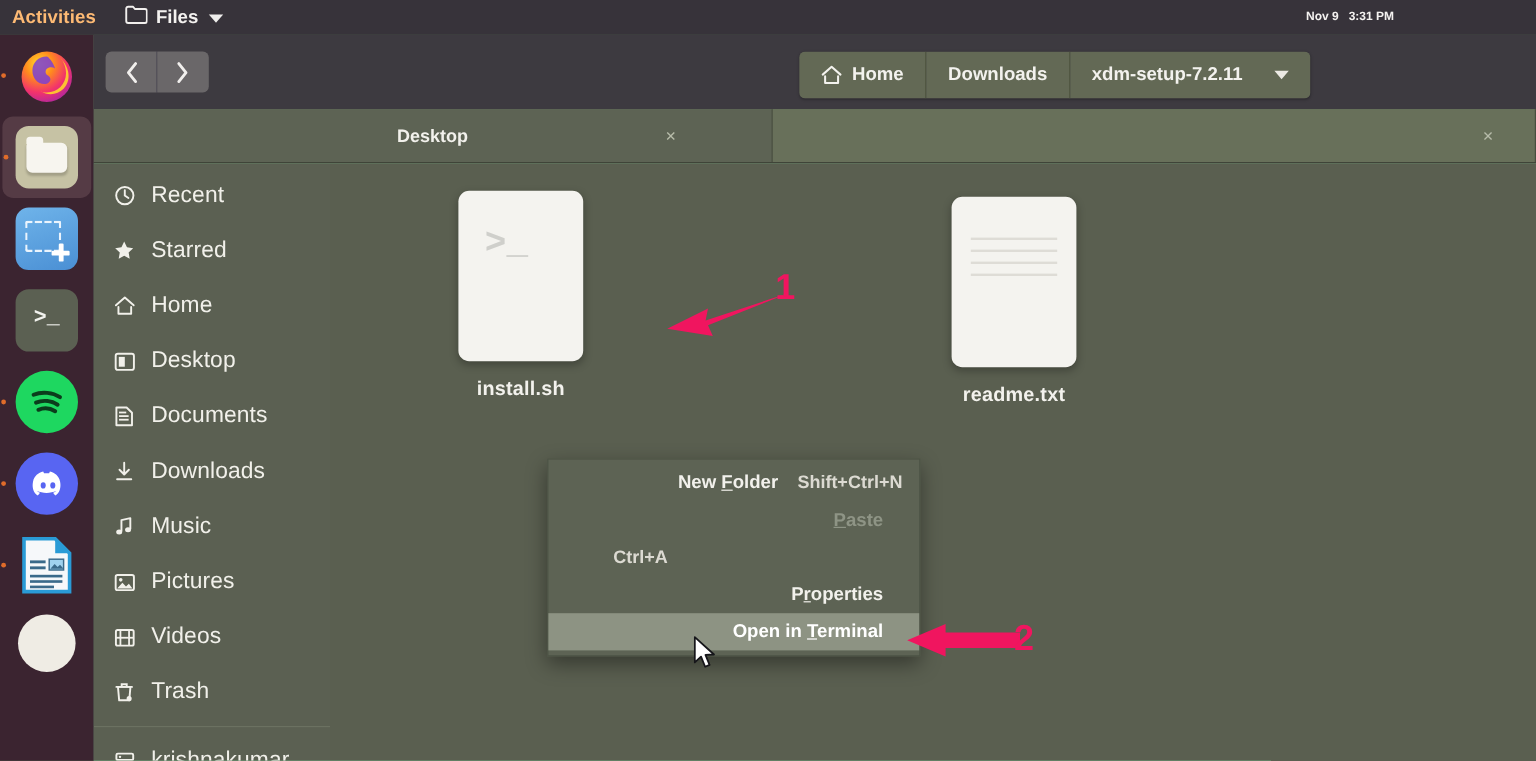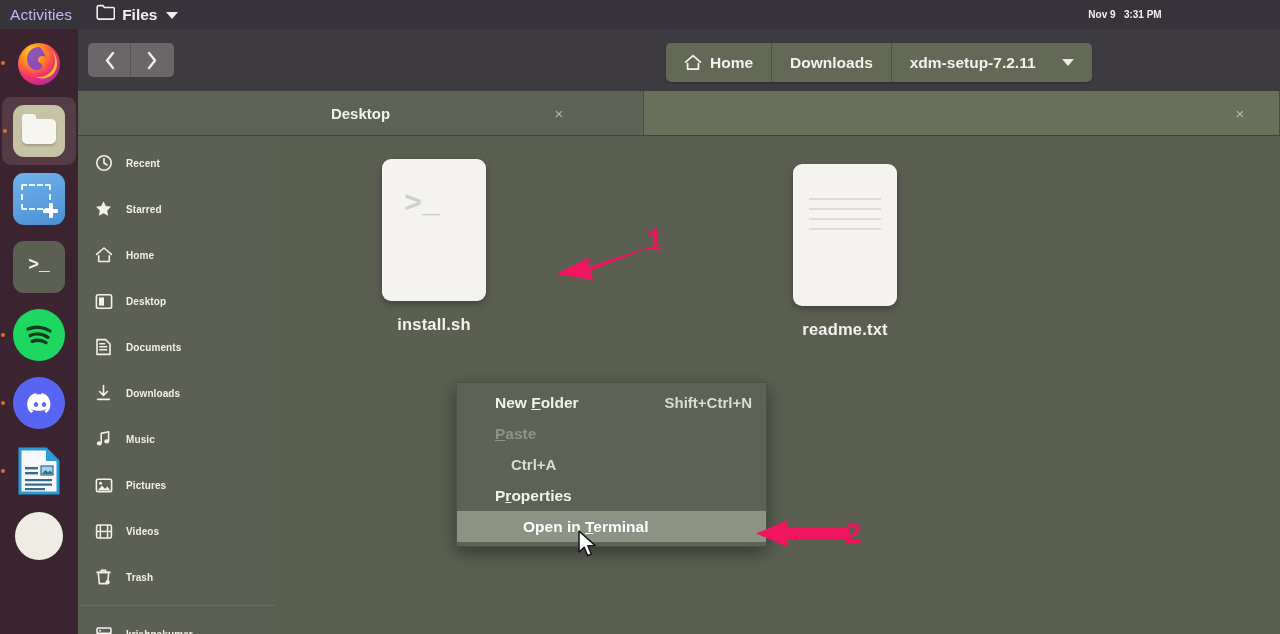--- a/index.html
+++ b/index.html
@@ -13,21 +13,21 @@
 
   
   #topbar {
     position: absolute; top: 0; left: 0; width: 1280px; height: 29px;
     background: #37333a;
     display: flex; align-items: center;
     z-index: 60;
   }
   #topbar-left { display: flex; align-items: center; }
   .tb-activities {
-    color: #c4b5fd; font-size: 15.5px; font-weight: 400;
+    color: #fdba74; font-size: 15.5px; font-weight: 700;
     padding: 0 14px 0 10px; letter-spacing: .1px;
   }
   .tb-app { display: flex; align-items: center; gap: 7px; padding: 0 10px; }
   .tb-app-label { color: #f4f2f0; font-size: 15.5px; font-weight: 600; }
   .tb-caret {
     width: 0; height: 0; border-left: 6px solid transparent;
     border-right: 6px solid transparent; border-top: 7px solid #efeeec;
     margin-left: 2px; margin-top: 2px;
   }
   #topbar-clock {
@@ -155,21 +155,21 @@
   #body-area { display: flex; height: 498px; }
   #sidebar {
     width: 197px; background: #5b6052; padding-top: 4px;
     position: relative; overflow: hidden;
   }
   .side-item {
     height: 46px; display: flex; align-items: center;
     gap: 13px; padding-left: 16px;
   }
   .side-label {
-    color: #f1f0ea; font-size: 10px; font-weight: 700;
+    color: #f1f0ea; font-size: 19px; font-weight: 400;
     white-space: nowrap; letter-spacing: .1px;
   }
   .side-ic { width: 19px; display: flex; align-items: center; justify-content: center; }
   .side-sep { height: 1px; background: #6b7161; margin: 5px 0 5px 0; }
 
   #filearea {
     flex: 1; background: #5a5f50; position: relative; overflow: hidden;
   }
 
   
@@ -196,21 +196,21 @@
 
   
   #ctxmenu {
     position: absolute; left: 456px; top: 382px; width: 311px;
     background: #5d6354; border: 1px solid #4d5345;
     box-shadow: 0 6px 16px rgba(0,0,0,.4);
     padding: 4px 0; z-index: 40;
   }
   .mi {
     height: 31px; display: flex; align-items: center;
-    padding: 0 14px 0 38px; position: relative;
+    padding: 0 14px 0 38px; position: relative; text-align: right;
   }
   .mi-label { color: #f2f1ec; font-size: 15.5px; font-weight: 600; flex: 1; }
   .mi-label u { text-decoration: underline; }
   .mi-accel { color: #dcdad2; font-size: 15px; font-weight: 600; margin-left: 16px; }
   .mi.disabled .mi-label { color: #8e9485; }
   .mi.hl { background: #8d9383; }
   .mi.hl .mi-label { color: #ffffff; margin-left: 28px; }
 
   
   #cursor { position: absolute; left: 578px; top: 530px; z-index: 45; }

